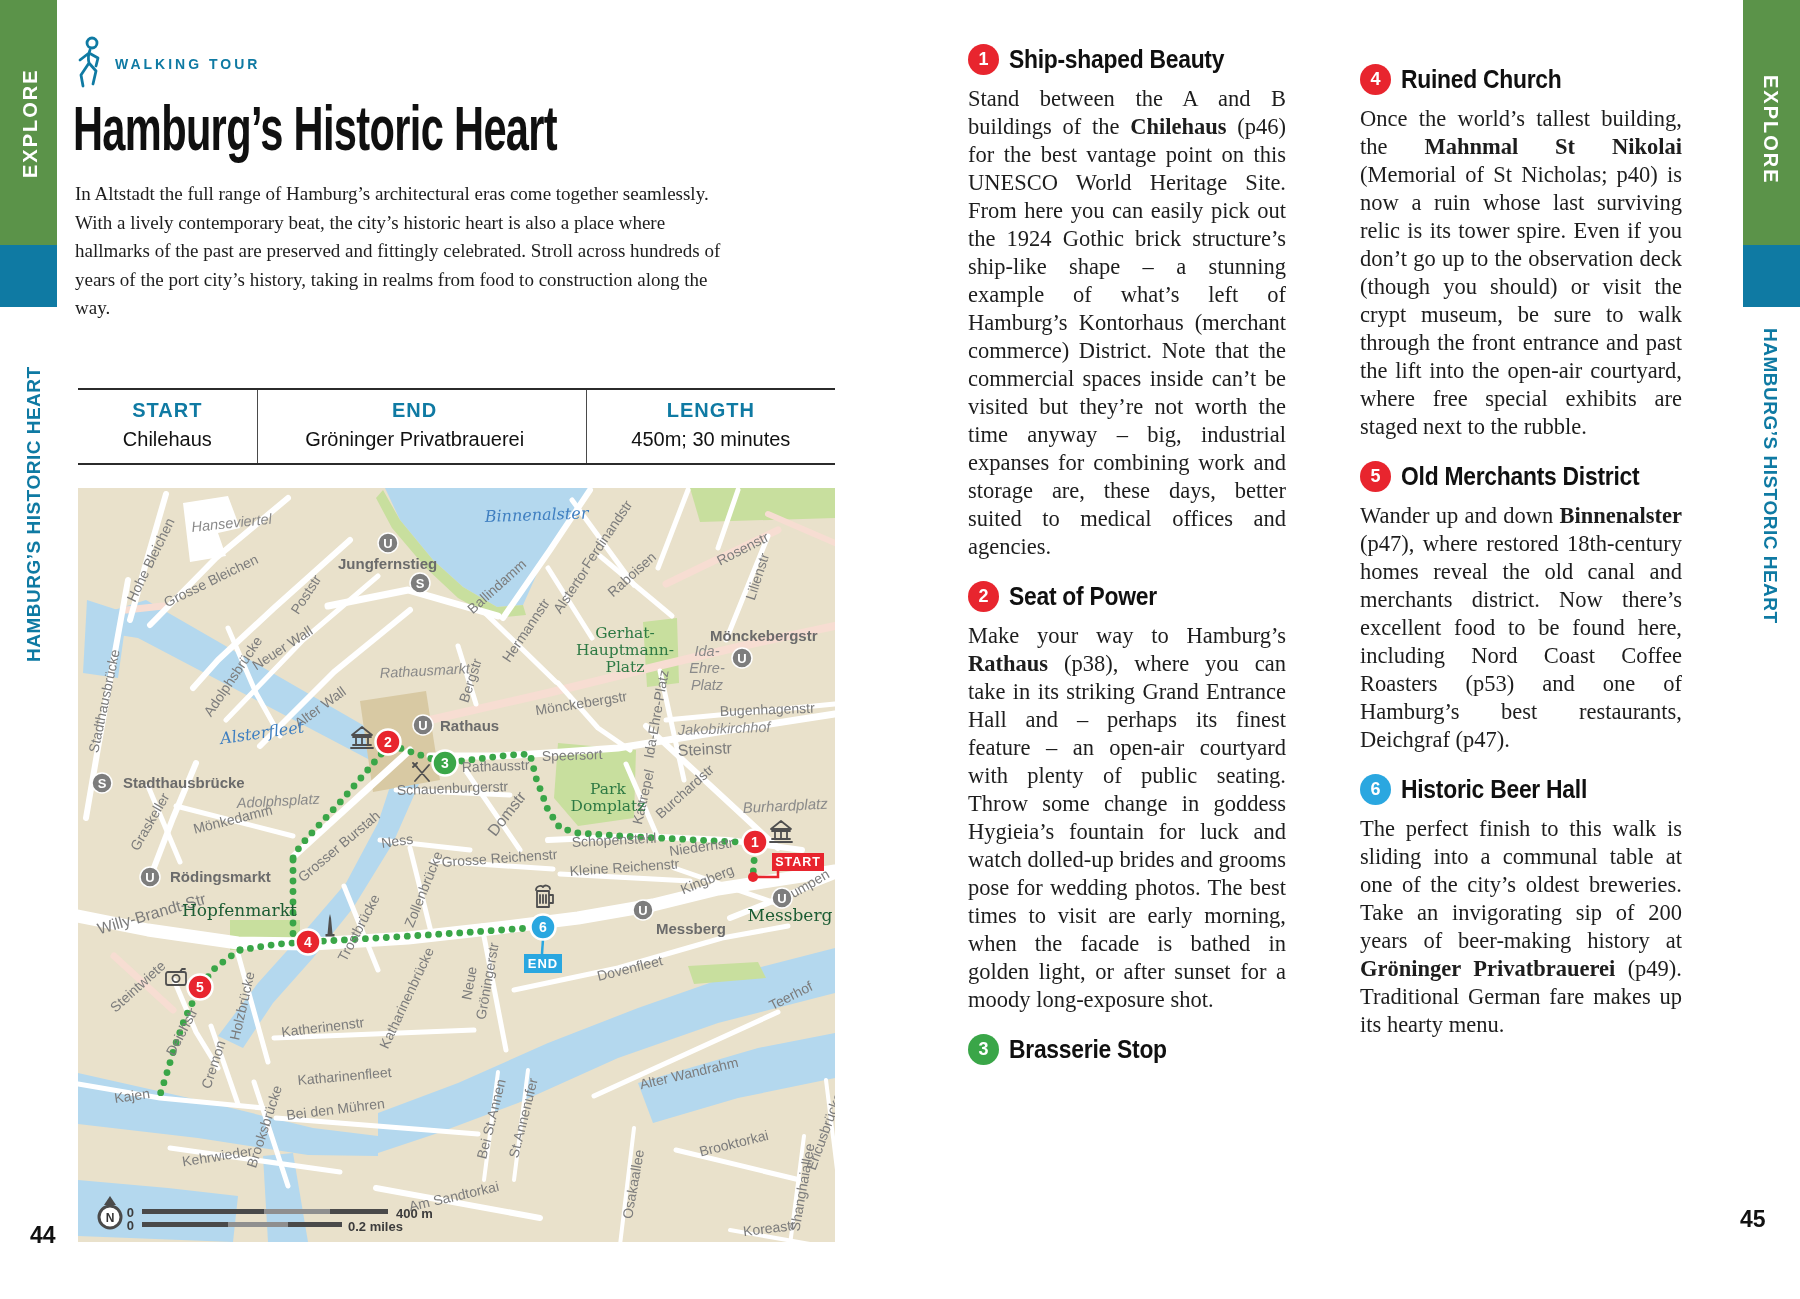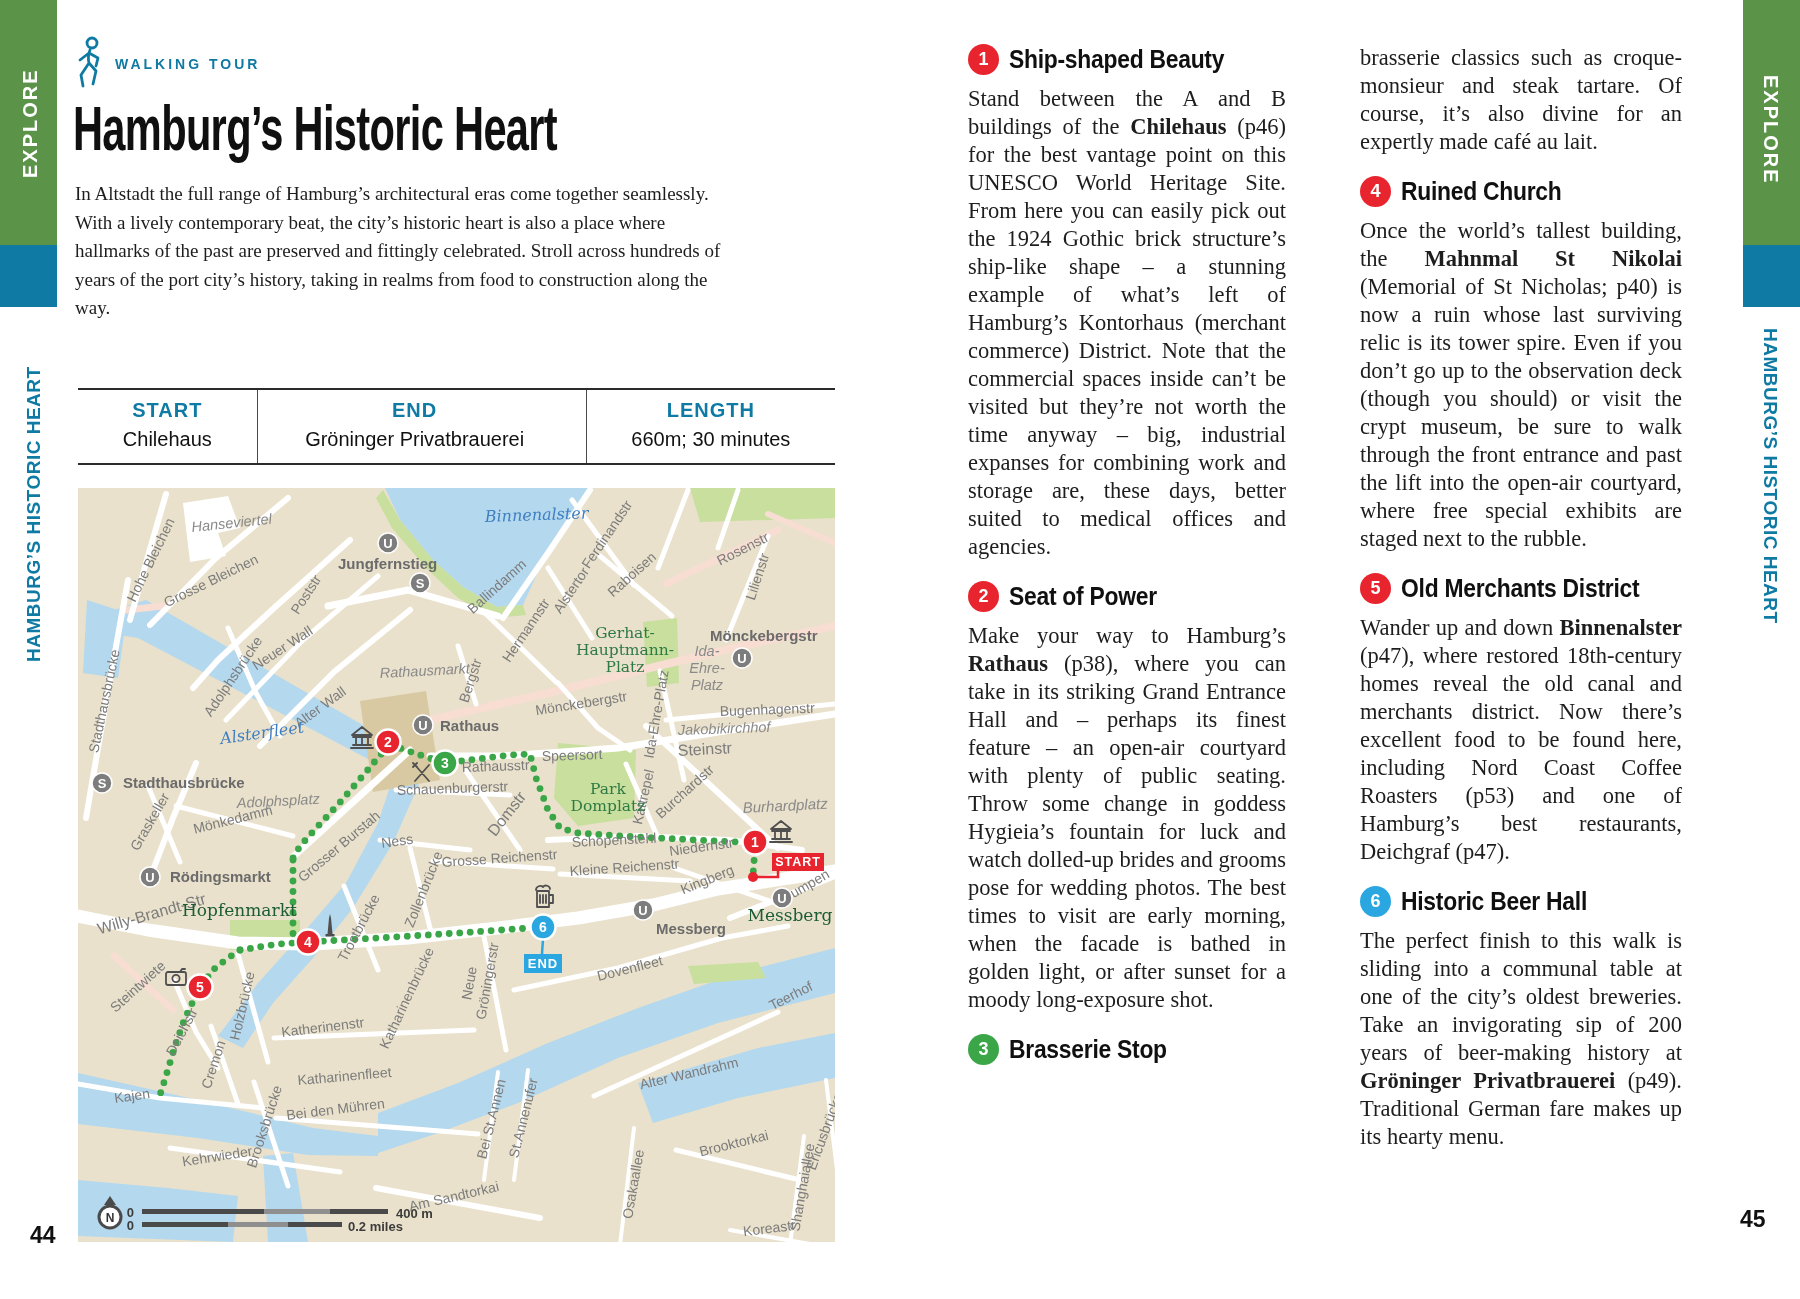--- a/index.html
+++ b/index.html
@@ -78,21 +78,21 @@
     <div class="cell fc1">
       <span class="h">START</span>
       <span class="v">Chilehaus</span>
     </div>
     <div class="cell fc2">
       <span class="h">END</span>
       <span class="v">Gröninger Privatbrauerei</span>
     </div>
     <div class="cell fc3">
       <span class="h">LENGTH</span>
-      <span class="v">660m; 30 minutes</span>
+      <span class="v">450m; 30 minutes</span>
     </div>
   </div>
 
 <div class="abs" id="map-wrap"><svg width="757" height="754" viewBox="0 0 757 754">
       <rect x="0" y="0" width="757" height="754" fill="#e9e1cb"></rect>
       <polygon points="307,0 515,0 487,42 462,79 445,117 419,119 385,99 355,72 322,32" fill="#b4d8ee"></polygon>
       <polygon points="36,122 68,112 328,262 344,278 330,292 60,150 28,145" fill="#b4d8ee"></polygon>
       <polygon points="9,112 49,125 40,190 5,185" fill="#b4d8ee"></polygon>
       <polygon points="322,268 348,280 315,355 275,420 235,470 195,515 165,560 140,548 180,495 225,445 268,395 300,335" fill="#b4d8ee"></polygon>
       <polygon points="0,585 120,612 235,640 300,648 300,668 230,667 120,650 0,636" fill="#b4d8ee"></polygon>
@@ -446,21 +446,20 @@
       <span class="badge" style="background: rgb(232, 37, 46);">2</span>
       <span class="stop-title">Seat of Power</span>
     </div>
     <p class="stop-body">Make your way to Hamburg’s <b>Rathaus</b> (p38), where you can take in its striking Grand Entrance Hall and – perhaps its finest feature – an open-air courtyard with plenty of public seating. Throw some change in goddess Hygieia’s fountain for luck and watch dolled-up brides and grooms pose for wedding photos. The best times to visit are early morning, when the facade is bathed in golden light, or after sunset for a moody long-exposure shot.</p>
     <div class="stop-head">
       <span class="badge" style="background: rgb(58, 166, 72);">3</span>
       <span class="stop-title">Brasserie Stop</span>
     </div>
   </div>
 <div class="col" id="col2">
-    <p class="stop-body">brasserie classics such as croque-monsieur and steak tartare. Of course, it’s also divine for an expertly made café au lait.</p>
     <div class="stop-head">
       <span class="badge" style="background: rgb(232, 37, 46);">4</span>
       <span class="stop-title">Ruined Church</span>
     </div>
     <p class="stop-body">Once the world’s tallest building, the <b>Mahnmal St Nikolai</b> (Memorial of St Nicholas; p40) is now a ruin whose last surviving relic is its tower spire. Even if you don’t go up to the observation deck (though you should) or visit the crypt museum, be sure to walk through the front entrance and past the lift into the open-air courtyard, where free special exhibits are staged next to the rubble.</p>
     <div class="stop-head">
       <span class="badge" style="background: rgb(232, 37, 46);">5</span>
       <span class="stop-title">Old Merchants District</span>
     </div>
     <p class="stop-body">Wander up and down <b>Binnenalster</b> (p47), where restored 18th-century homes reveal the old canal and merchants district. Now there’s excellent food to be found here, including Nord Coast Coffee Roasters (p53) and one of Hamburg’s best restaurants, Deichgraf (p47).</p>

